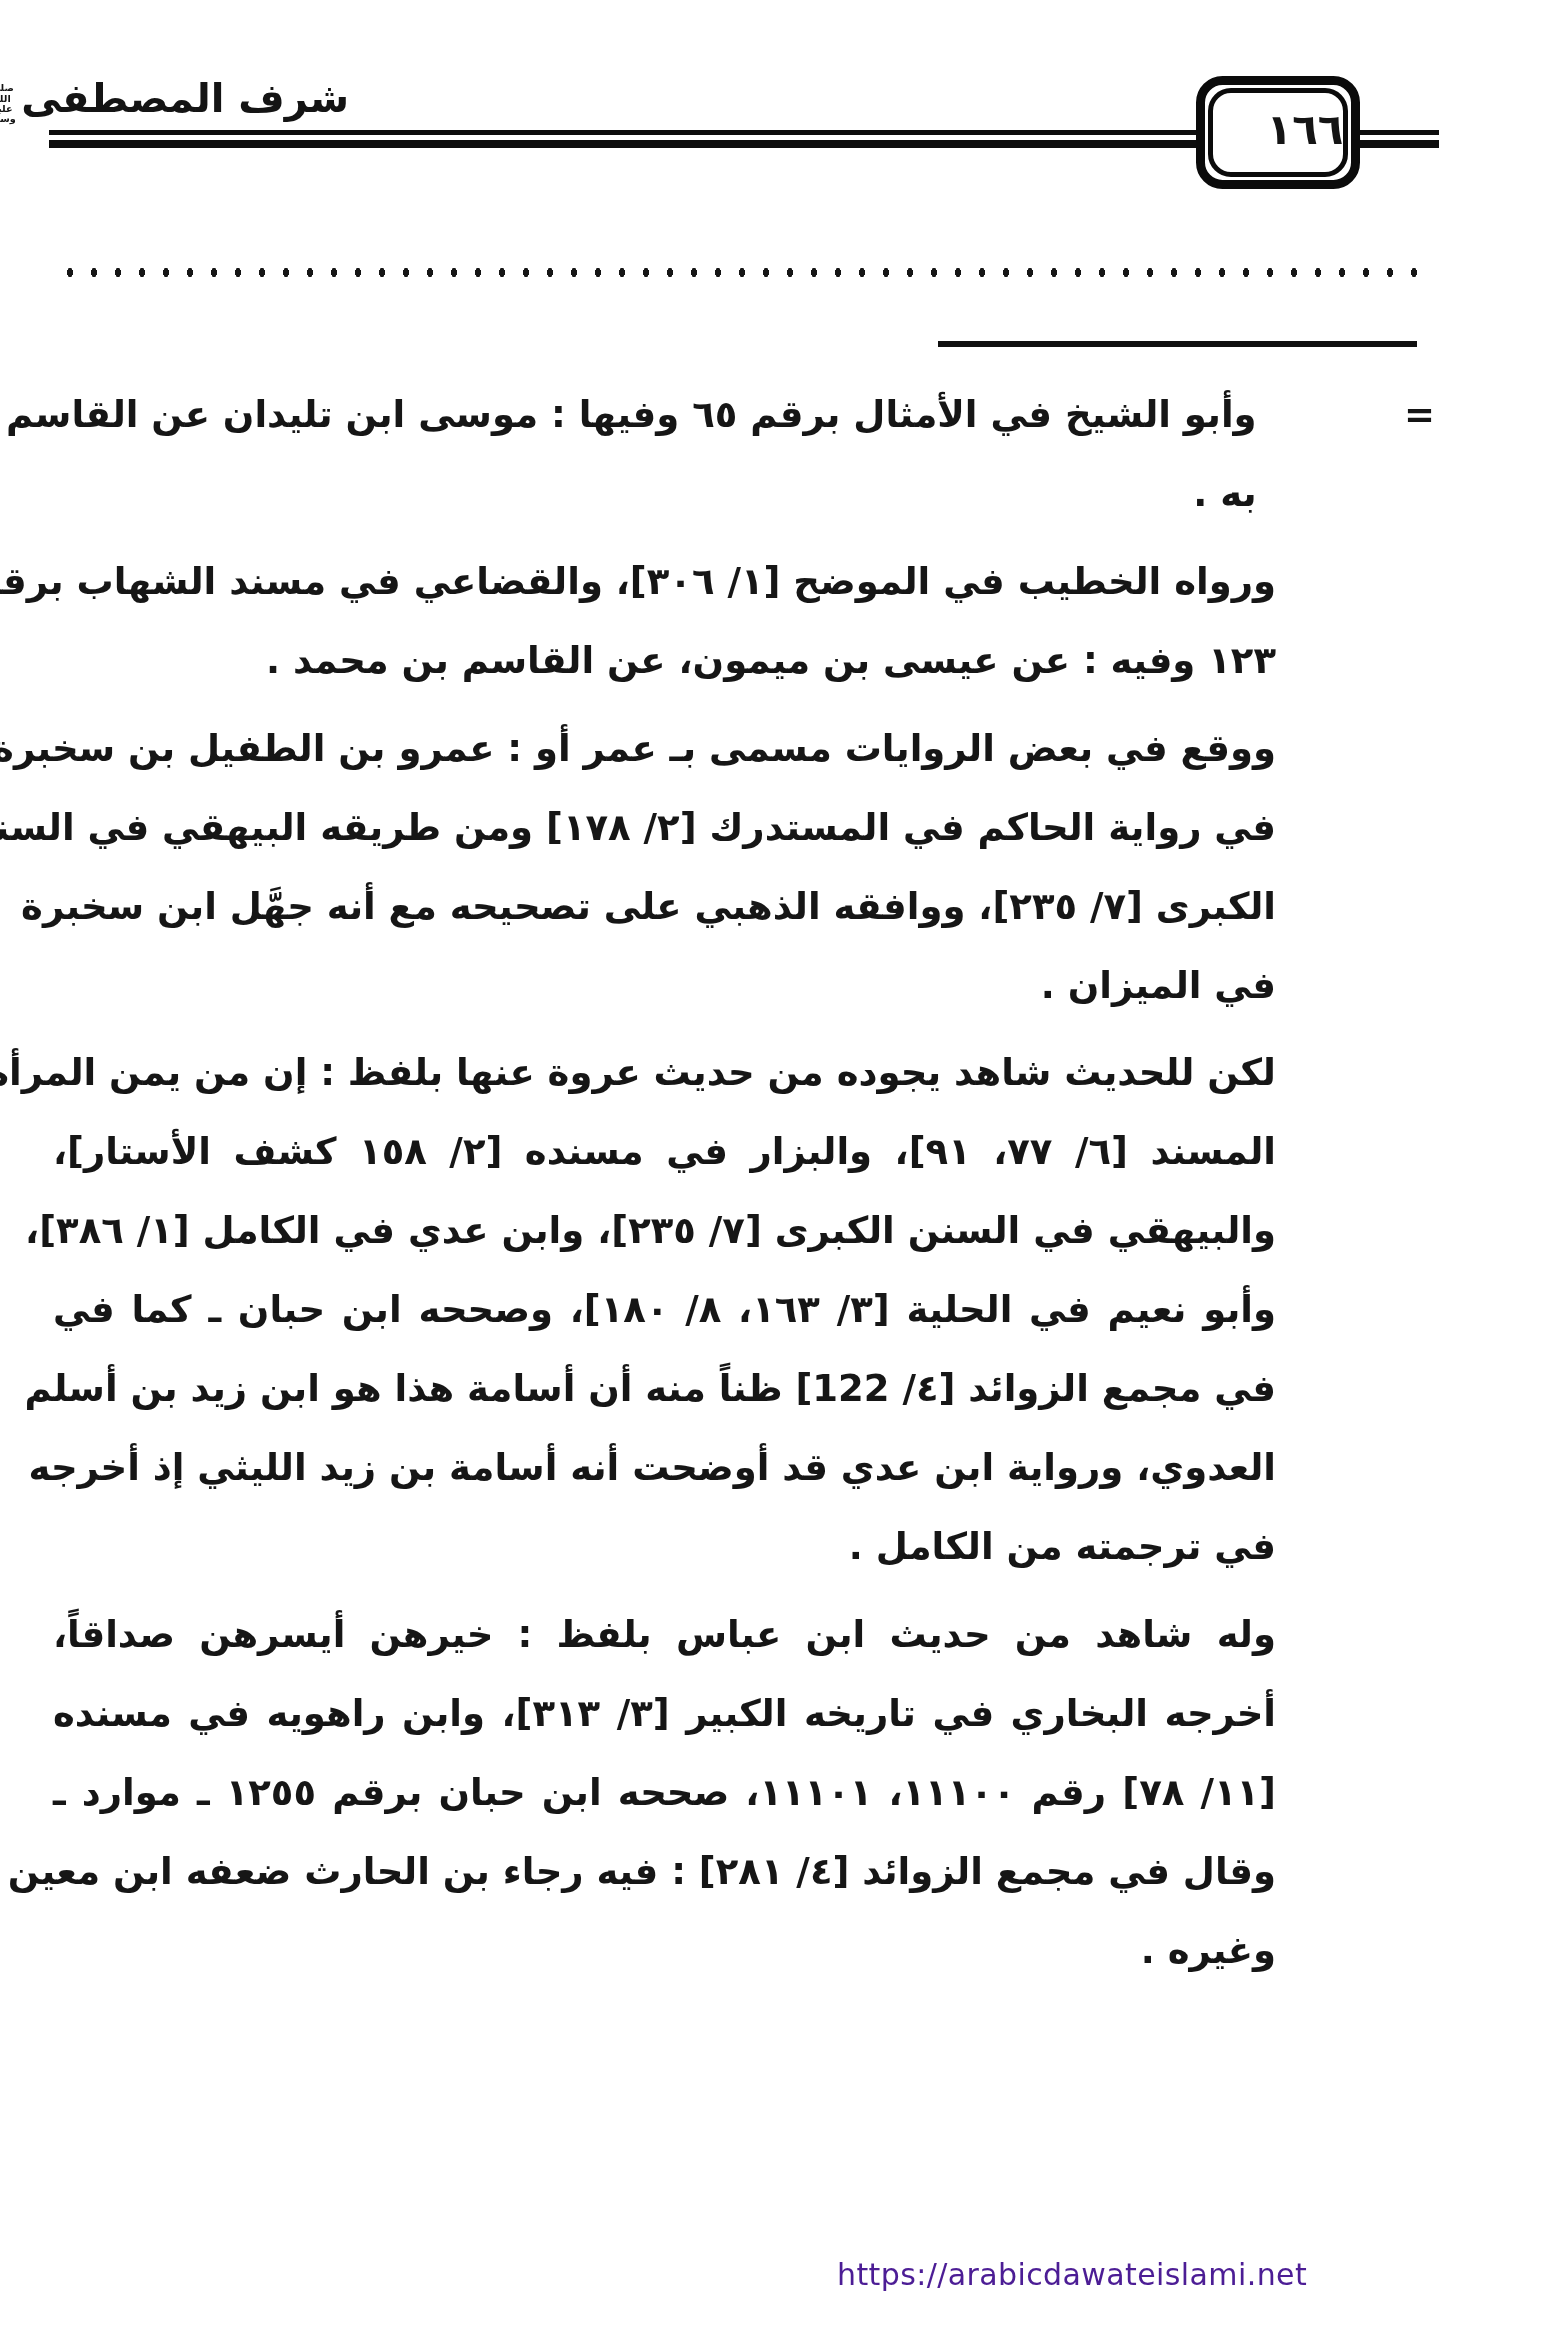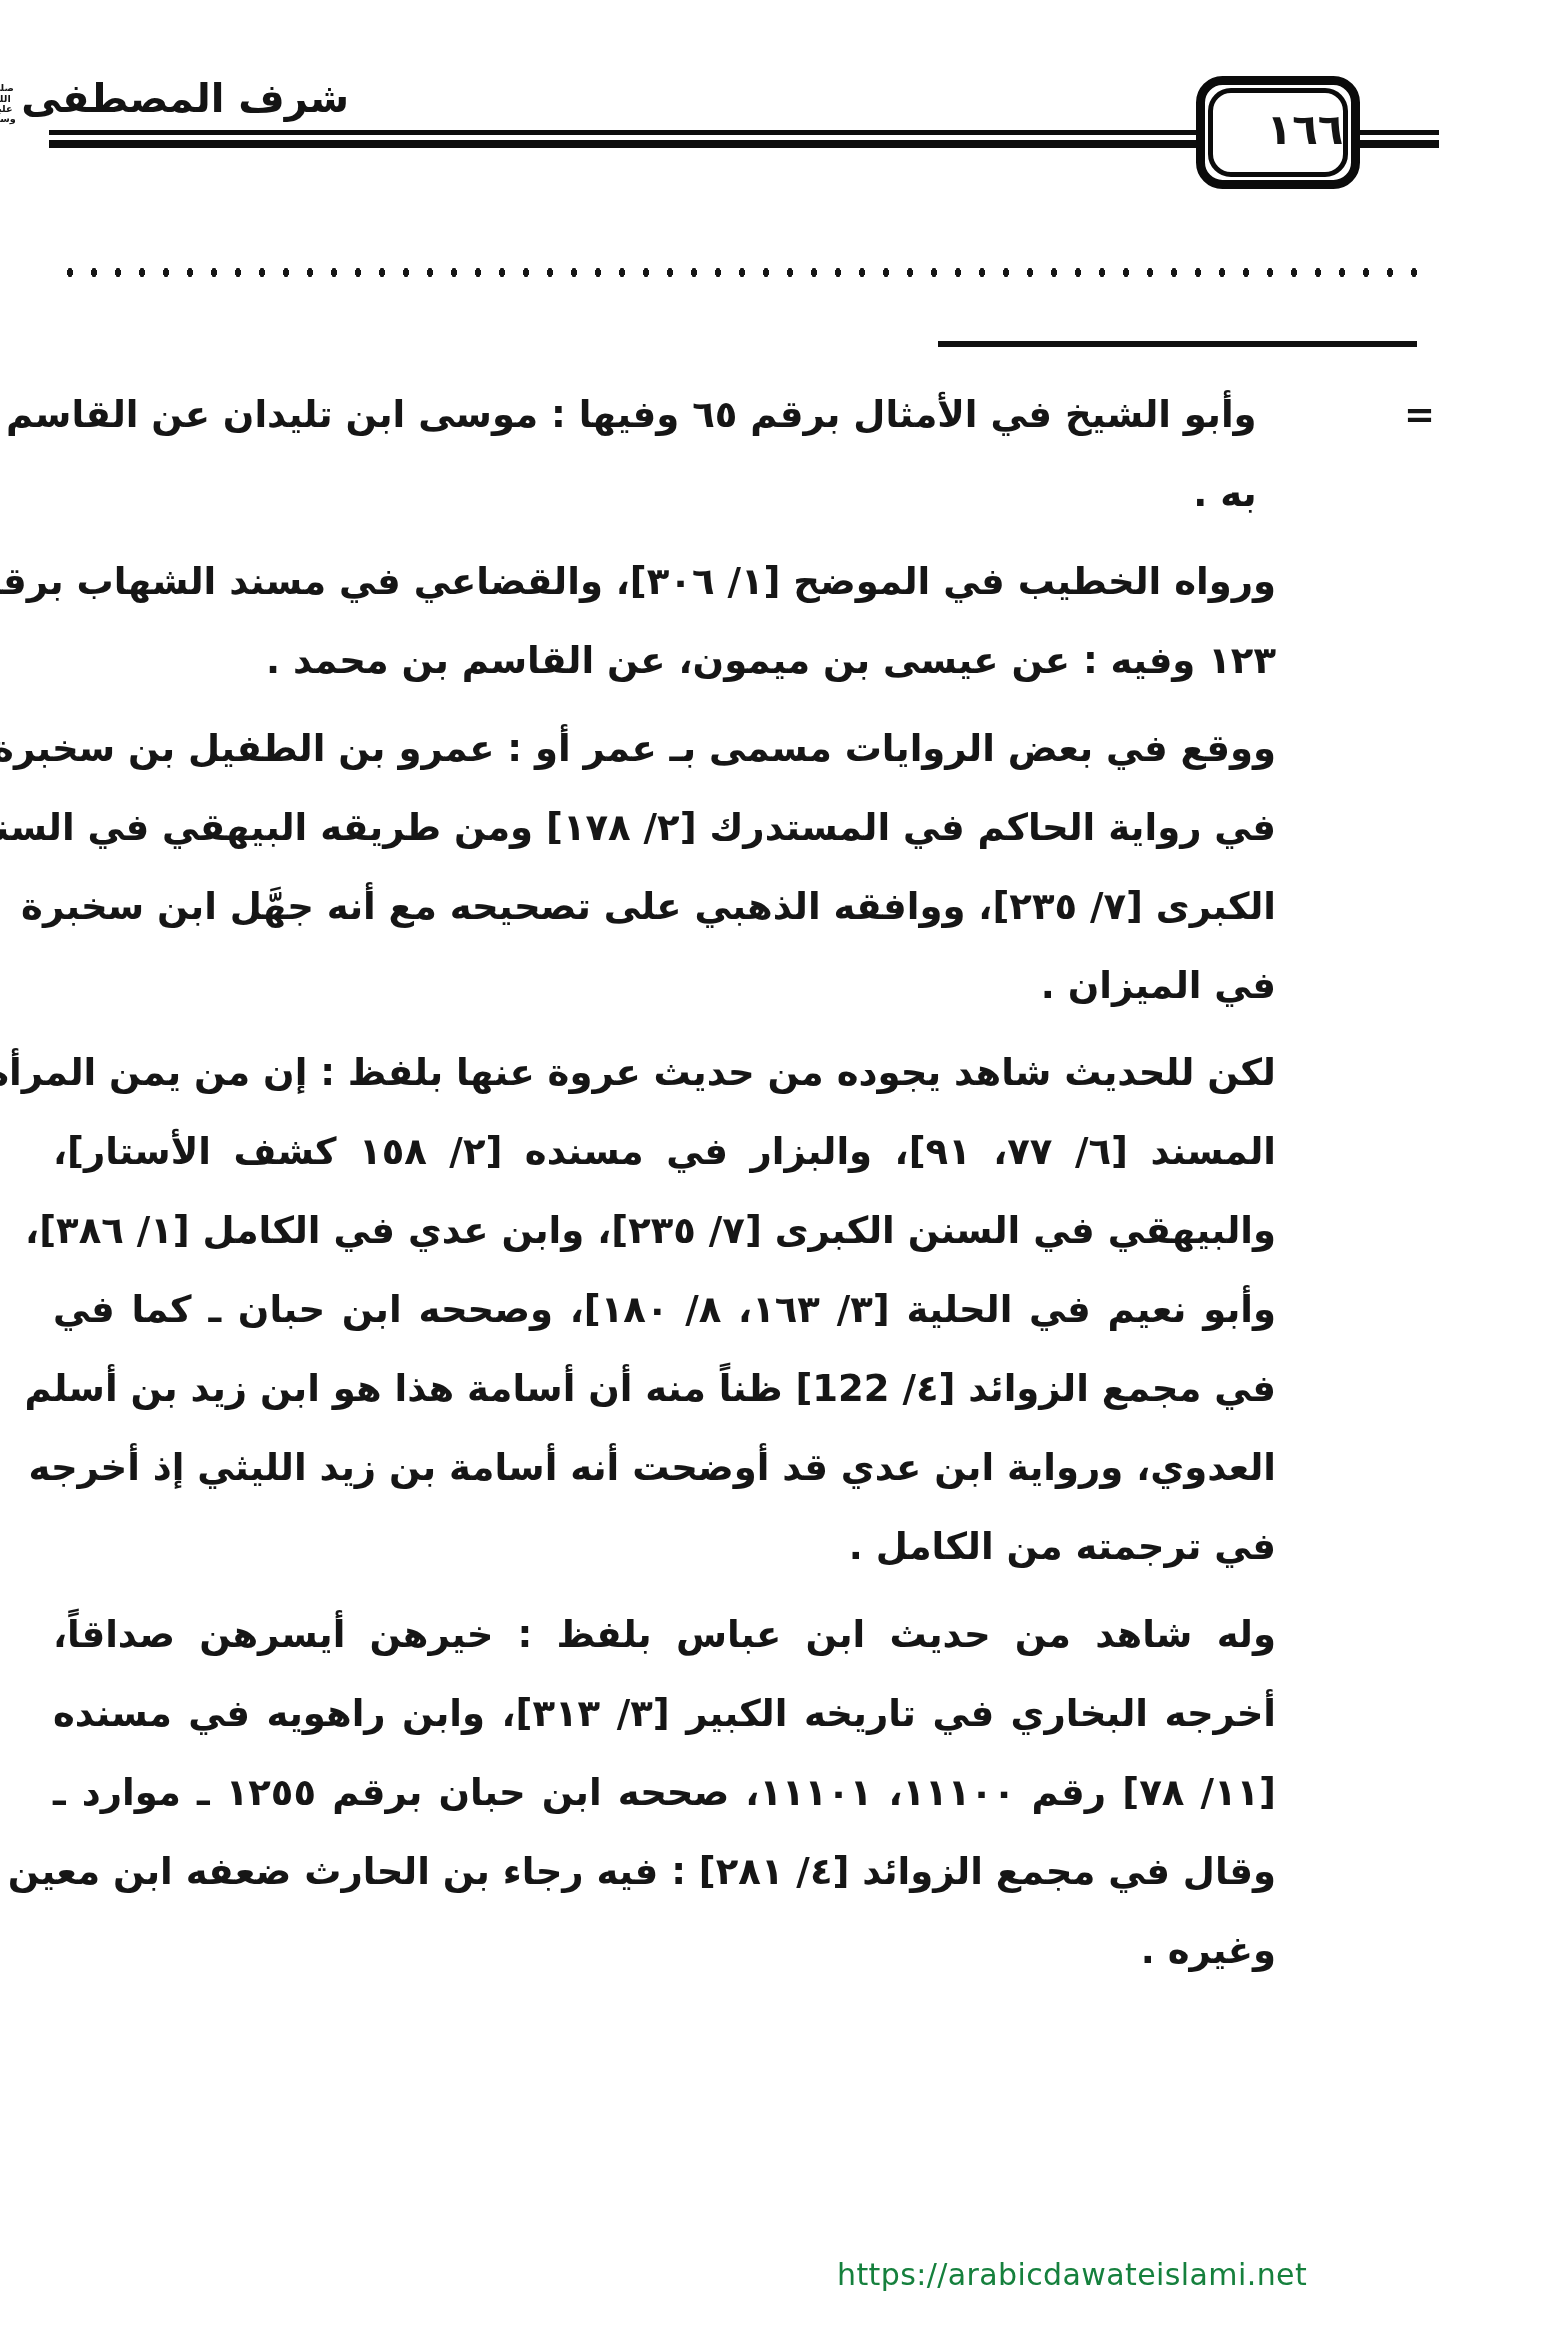--- a/index.html
+++ b/index.html
@@ -53,21 +53,21 @@
   .para{margin:0 0 8.8px 0;}
   .para.inset{padding-right:19.4px;}
   .line{
     height:79px;line-height:79px;white-space:nowrap;
     text-align:justify;text-align-last:justify;text-justify:inter-word;
   }
   .line.end{text-align:left;text-align-last:right;}
   
   #watermark{
     position:absolute;left:837px;top:2257px;
-    font-size:30px;font-weight:400;color:#15803d;letter-spacing:0.4px;
+    font-size:30px;font-weight:400;color:#4c1d95;letter-spacing:0.4px;
     direction:ltr;
   }
 </style>
 </head>
 <body>
 
 <div id="page">
 
   <div id="header-title">
     <span>شرف المصطفى</span>

